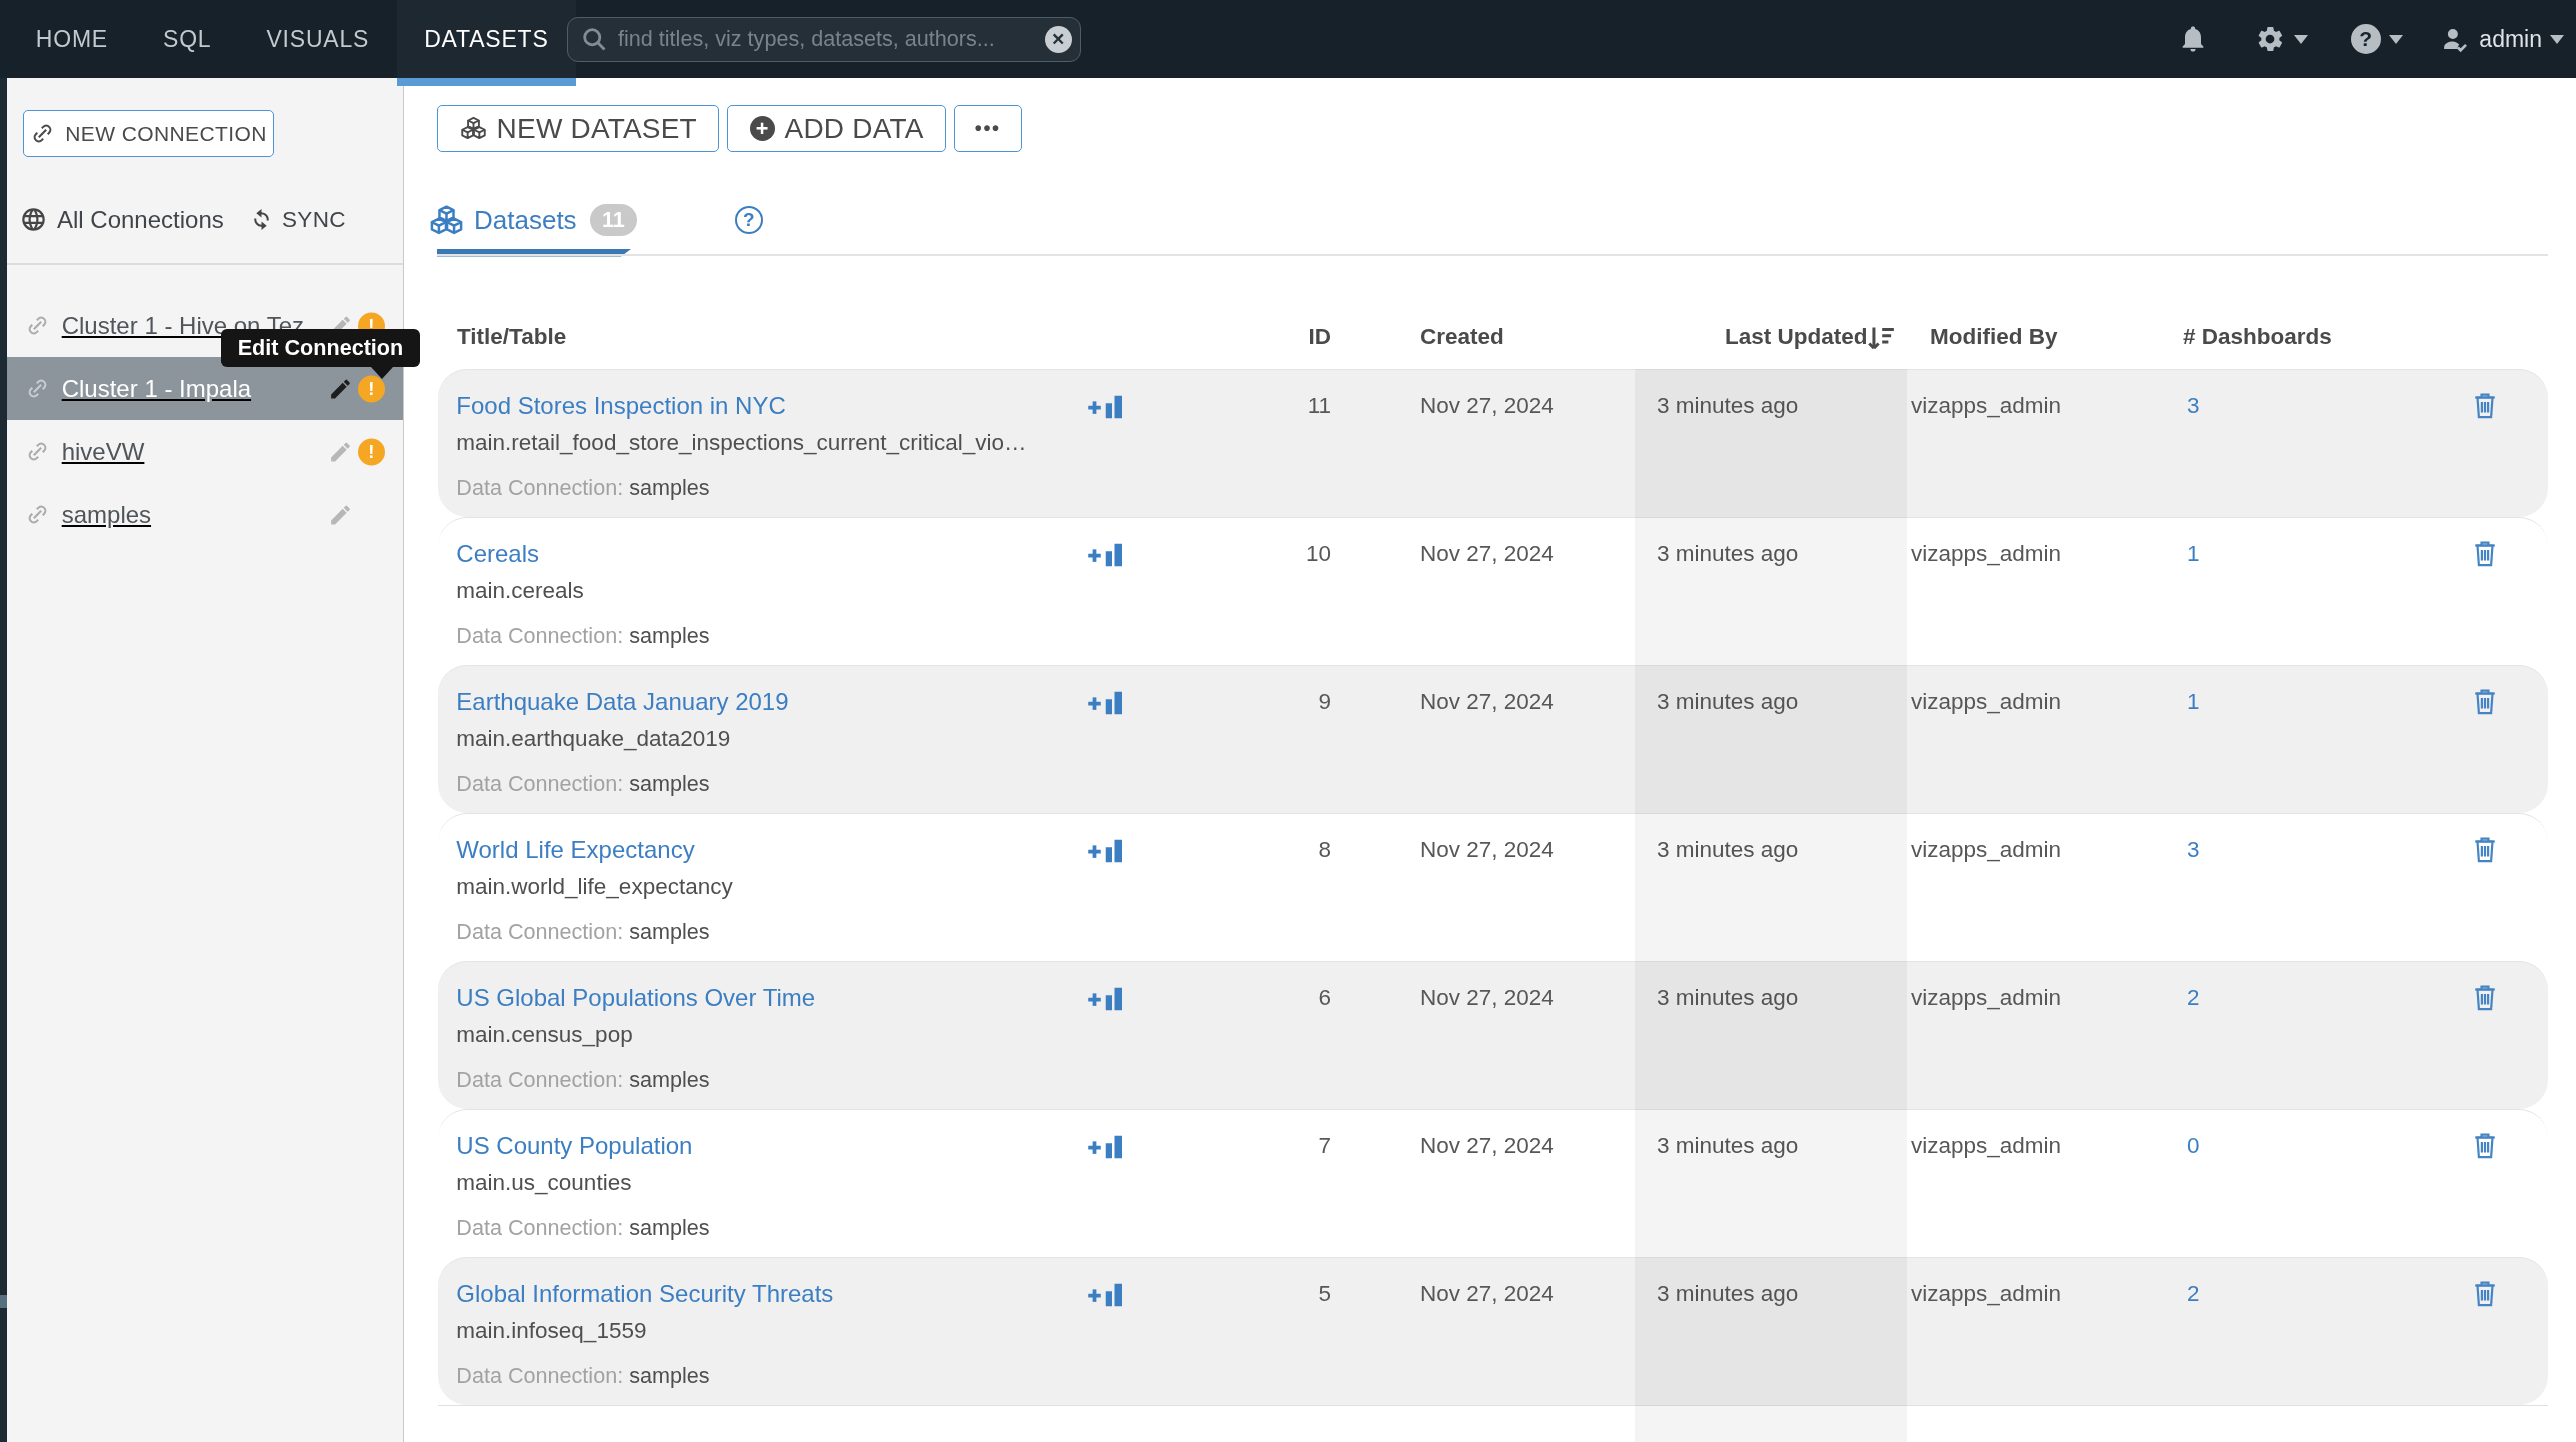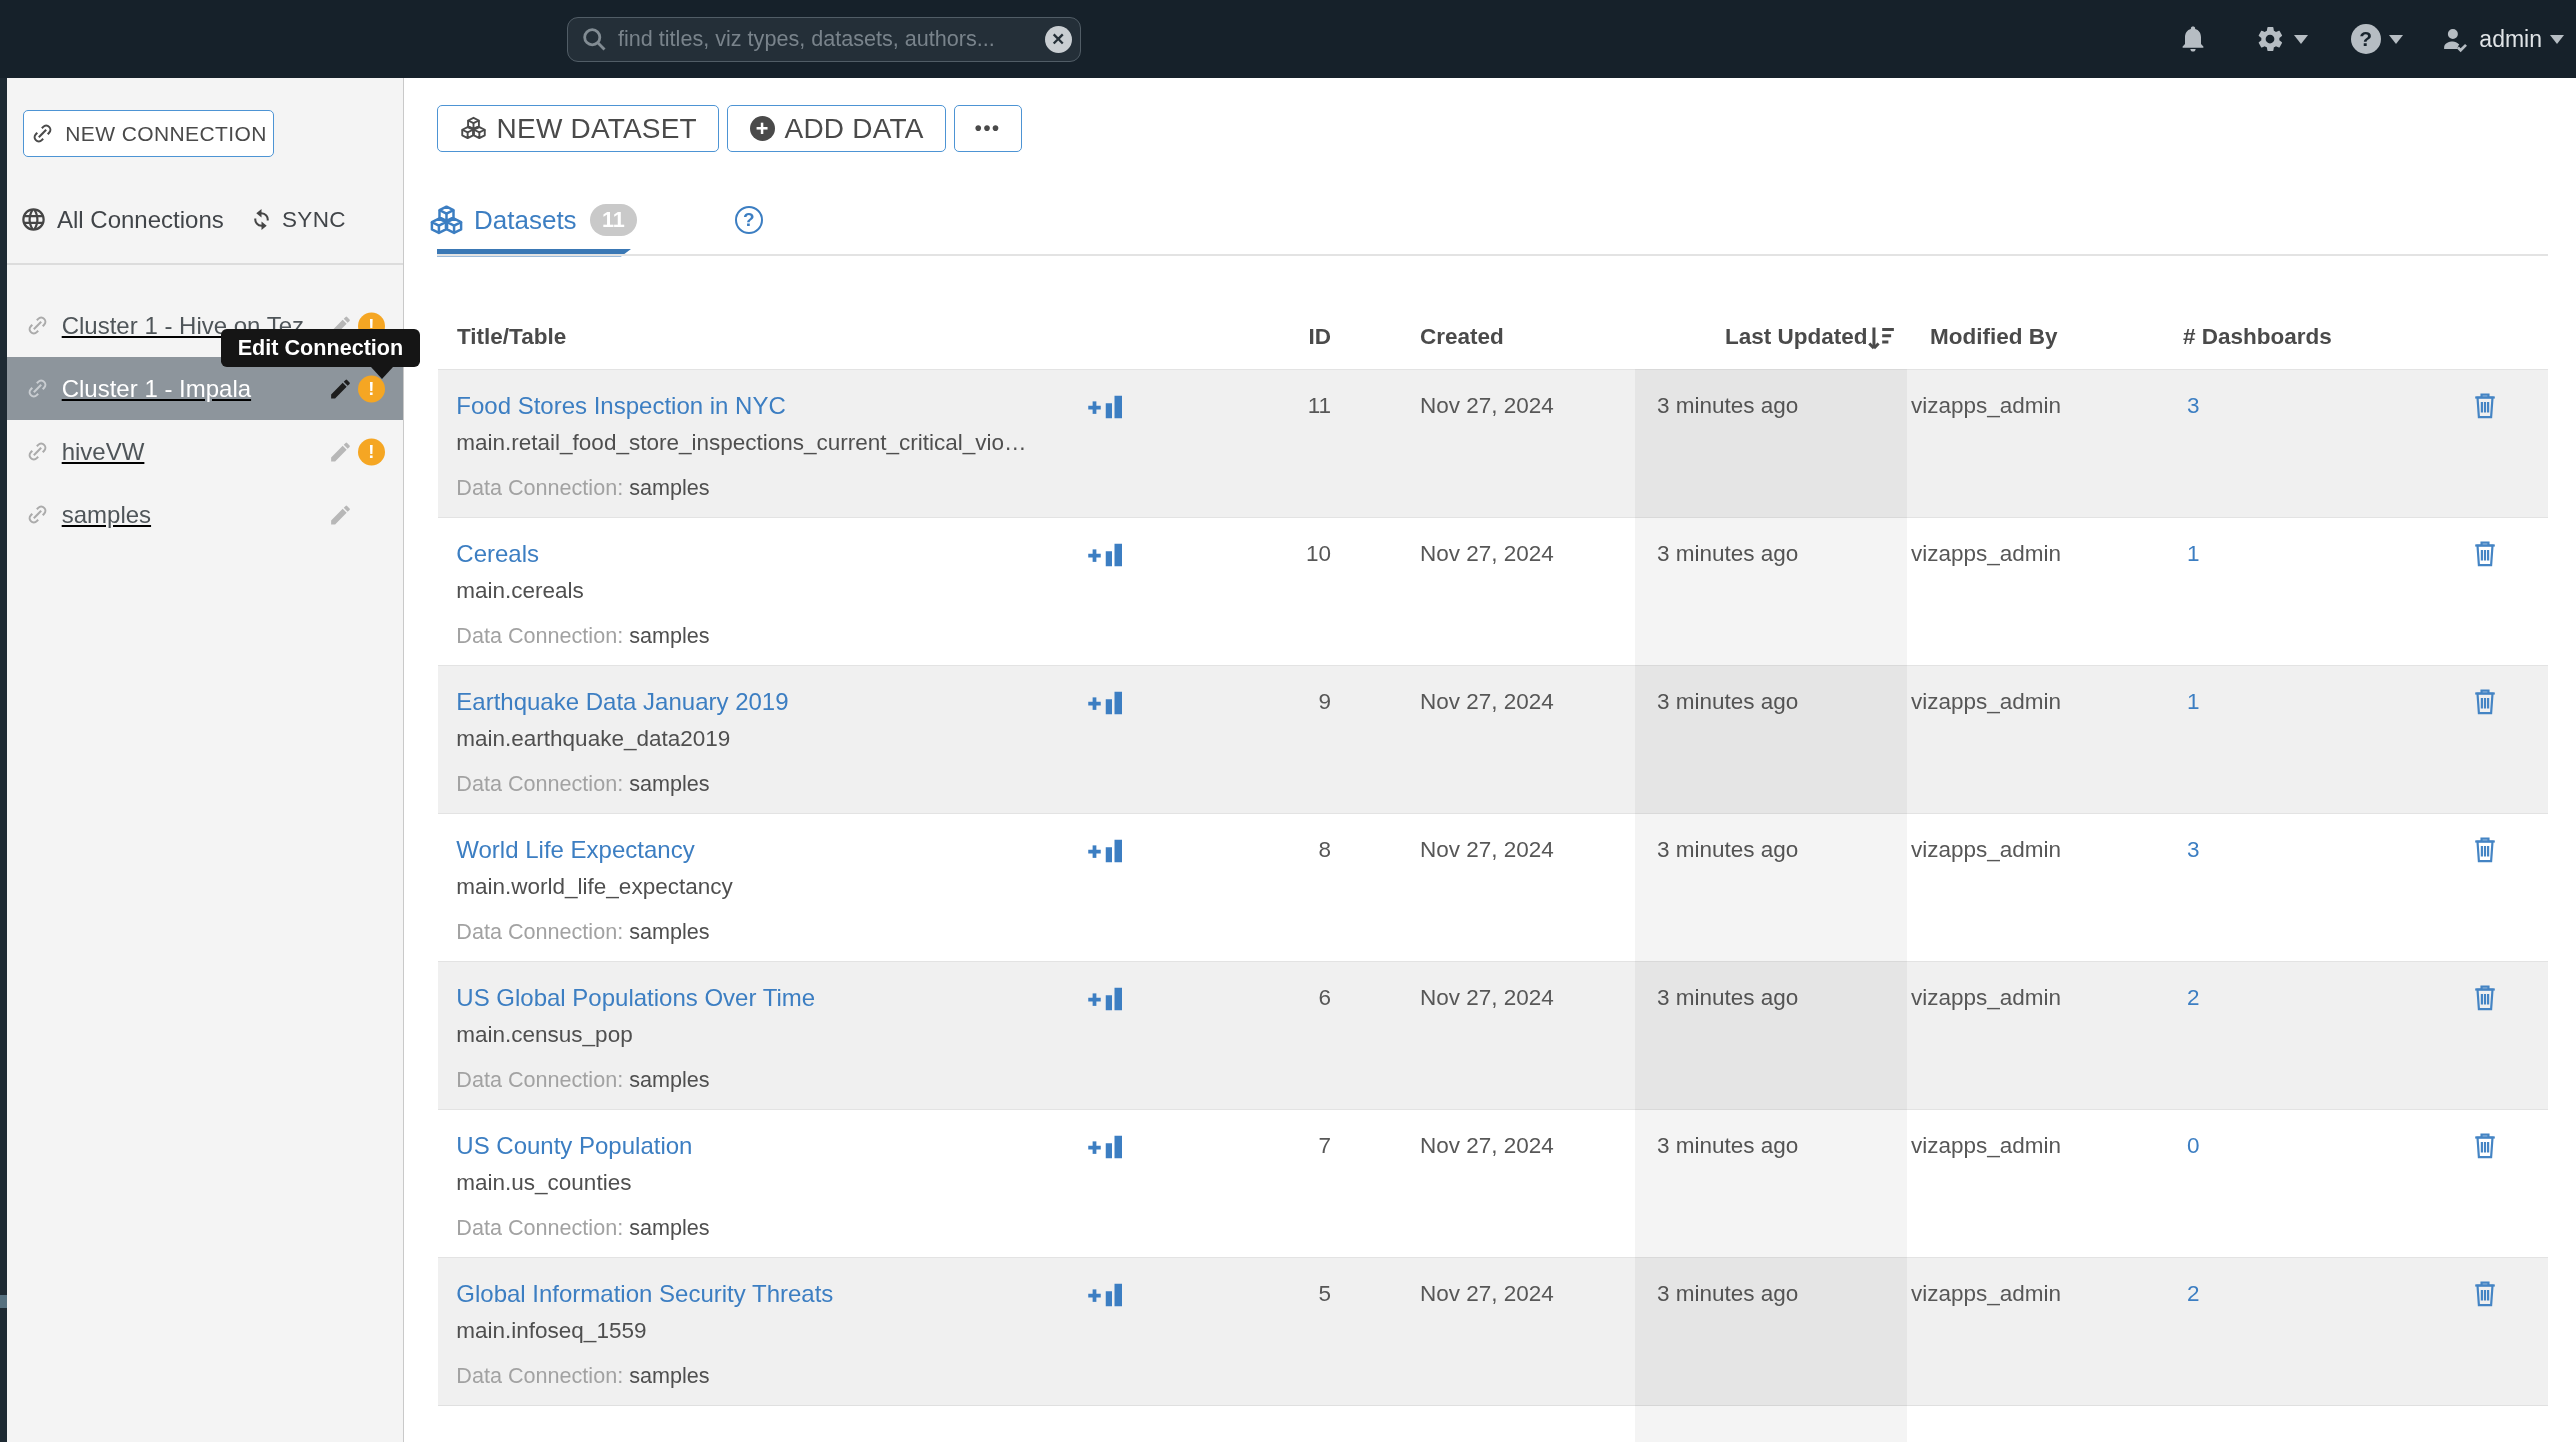--- a/index.html
+++ b/index.html
@@ -109,21 +109,21 @@
   .th.c-title{left:52px;}
   .th.c-id{left:874px;width:52px;text-align:right;}
   .th.c-created{left:1015px;}
   .th.c-updated{left:1320px;}
   .th.c-modby{left:1525px;}
   .th.c-dash{left:1778px;}
   .sort-ic{position:absolute;left:1460px;top:-1.7px;width:33px;height:33px;color:#4a4a4a;cursor:pointer;}
   .sort-ic svg{width:33px;height:33px;display:block;}
 
   .rows{position:absolute;left:33px;top:291px;width:2110px;border-bottom:1.7px solid #e0e0e0;z-index:1;}
-  .trow{position:relative;height:147px;border-top:1.7px solid #e3e3e3;background:#ffffff;}
+  .trow{position:relative;height:147px;border-top:1.7px solid #e3e3e3;background:#ffffff;border-radius:29px;}
   .trow.striped{background:#f0f0f0;}
   .trow .title{position:absolute;left:18.3px;top:21.6px;font-size:24px;color:#3c7ec2;
         text-decoration:none;cursor:pointer;}
   .newdash{position:absolute;left:649px;top:21.6px;width:40px;height:30px;color:#3c7ec2;cursor:pointer;}
   .newdash svg{width:40px;height:30px;display:block;}
   .tname{position:absolute;left:18.3px;top:60px;font-size:22.5px;color:#4f4f4f;}
   .dconn{position:absolute;left:18.3px;top:105px;font-size:21.6px;}
   .dconn .dlabel{color:#a2a2a2;}
   .dconn .dval{color:#4f4f4f;}
   .cell{position:absolute;top:23px;font-size:22.5px;color:#575757;white-space:nowrap;}
@@ -136,20 +136,37 @@
   .trash svg{width:28px;height:30px;display:block;}
   .sorted-band{position:absolute;left:1230px;width:272px;top:291px;bottom:0;
         background:rgba(0,0,0,0.045);z-index:2;pointer-events:none;}
 </style>
 </head>
 <body>
 
 <div class="app">
 
   <header class="nav">
+    <div class="nav-items">
+  <div class="nav-item">
+    <span>HOME</span>
+  </div>
+
+  <div class="nav-item">
+    <span>SQL</span>
+  </div>
+
+  <div class="nav-item">
+    <span>VISUALS</span>
+  </div>
+
+  <div class="nav-item active">
+    <span>DATASETS</span>
+  </div>
+</div>
 
     <div class="searchbox">
       <span class="search-icon">
           <svg viewBox="0 0 24 24" fill="none" stroke="currentColor" stroke-width="2.4">
             <circle cx="10.5" cy="10.5" r="6.5"></circle>
             <path d="M15.5 15.5L21 21"></path>
           </svg>
         </span>
       <input value="" placeholder="find titles, viz types, datasets, authors..." style="">
       <span class="clear-btn">✕</span>

